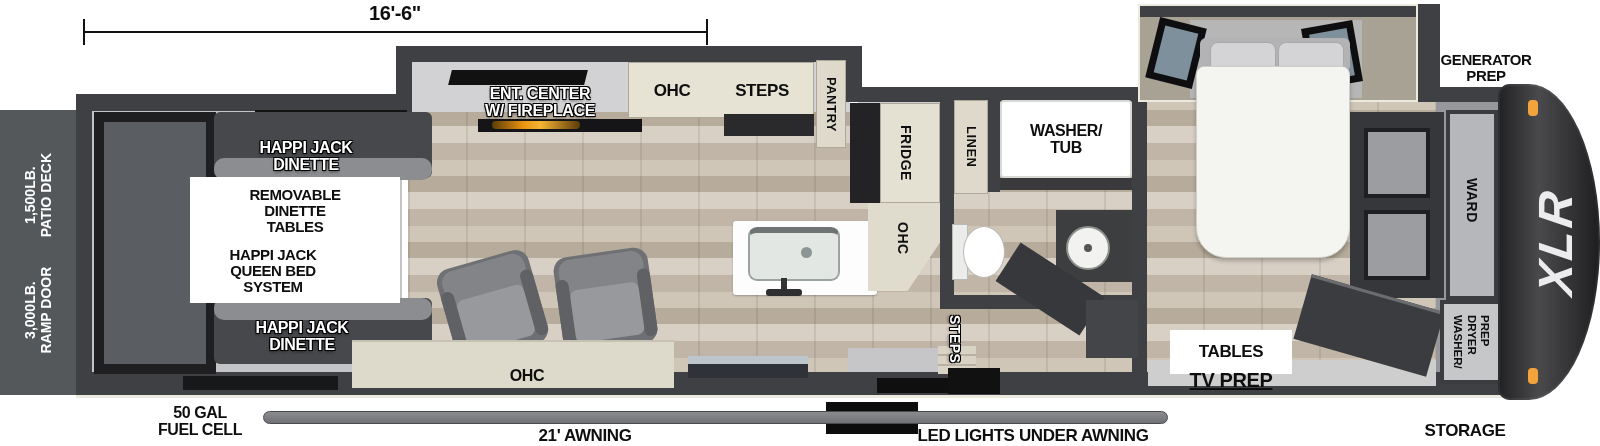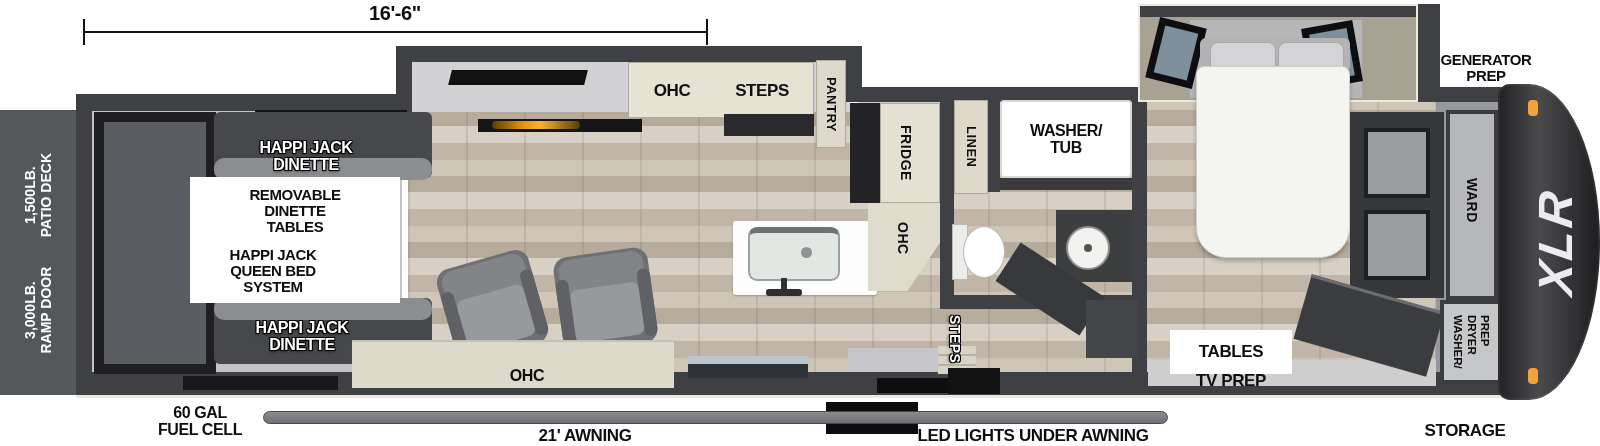--- a/index.html
+++ b/index.html
@@ -103,20 +103,22 @@
 TABLES</div>
   <div class="lblB" style="left:190px;top:242px;width:166px;height:58px;font-size:15px;">HAPPI JACK
 QUEEN BED
 SYSTEM</div>
   <div class="lblW" style="left:212px;top:316px;width:180px;height:42px;font-size:16px;">HAPPI JACK
 DINETTE</div>
 
   <div class="abs" style="left:450px;top:70px;width:136px;height:15px;background:#111;transform:skewX(-14deg);"></div>
   <div class="abs" style="left:478px;top:119px;width:164px;height:13px;background:#151517;"></div>
   <div class="abs" style="left:492px;top:121px;width:88px;height:8px;border-radius:4px;background:linear-gradient(90deg,#5a3c08,#e8920f 35%,#f7b434 55%,#5a3c08);"></div>
+  <div class="lblW" style="left:455px;top:83px;width:170px;height:40px;font-size:16px;">ENT. CENTER
+W/ FIREPLACE</div>
 
   <div class="abs cab" style="left:628px;top:62px;width:186px;height:56px;background:#e6e2d4;"></div>
   <div class="abs" style="left:724px;top:114px;width:90px;height:22px;background:#2a2a2c;"></div>
   <div class="lblB" style="left:640px;top:79px;width:64px;height:24px;font-size:17px;">OHC</div>
   <div class="lblB" style="left:716px;top:79px;width:92px;height:24px;font-size:17px;">STEPS</div>
   <div class="abs cab" style="left:816px;top:60px;width:30px;height:88px;"></div>
   <div class="vwrap" style="left:818px;top:62px;width:26px;height:84px;">
     <span class="vt" style="font-size:13px;color:#0e0e0f;">PANTRY</span>
   </div>
 
@@ -190,42 +192,42 @@
   <div class="abs" style="left:1278px;top:42px;width:64px;height:30px;background:#d4d4d6;border:1px solid #a9a9ab;border-radius:8px;"></div>
 
   <div class="abs" style="left:1196px;top:66px;width:152px;height:190px;background:#f4f4f1;border:1px solid #cfcfc9;border-radius:8px 8px 30px 30px;box-shadow:0 3px 4px rgba(0,0,0,0.25);"></div>
   <div class="abs" style="left:1350px;top:112px;width:94px;height:186px;background:#35373a;"></div>
   <div class="abs" style="left:1364px;top:128px;width:66px;height:70px;background:#9b9da0;border:4px solid #1e1f21;box-sizing:border-box;"></div>
   <div class="abs" style="left:1364px;top:210px;width:66px;height:70px;background:#9b9da0;border:4px solid #1e1f21;box-sizing:border-box;"></div>
   <div class="abs" style="left:1148px;top:360px;width:288px;height:26px;background:#cfcecf;"></div>
   <div class="abs" style="left:1300px;top:292px;width:138px;height:64px;background:#3a3c3f;border-top:3px solid #6a6c6f;transform:rotate(16deg);"></div>
   <div class="abs" style="left:1170px;top:330px;width:122px;height:44px;background:#ffffff;"></div>
   <div class="lblB" style="left:1172px;top:340px;width:118px;height:24px;font-size:17px;">TABLES</div>
-  <div class="lblB" style="left:1172px;top:372px;width:118px;height:18px;font-size:17px;">TV PREP</div>
+  <div class="lblB" style="left:1172px;top:372px;width:118px;height:18px;font-size:20px;text-decoration:underline;">TV PREP</div>
   <div class="abs" style="left:1446px;top:110px;width:52px;height:190px;background:#b6b7ba;border:4px solid #3b3c3f;box-sizing:border-box;"></div>
   <div class="vwrap" style="left:1454px;top:150px;width:36px;height:100px;">
     <span class="vt" style="font-size:14px;color:#0e0e0f;">WARD</span>
   </div>
   <div class="abs" style="left:1440px;top:300px;width:62px;height:84px;background:#c6c7c9;border:4px solid #3b3c3f;box-sizing:border-box;"></div>
   <div class="vwrap" style="left:1442px;top:302px;width:58px;height:80px;">
     <span class="vlr" style="font-size:11.5px;color:#0e0e0f;">WASHER/
 DRYER
 PREP</span>
   </div>
   <div class="lblB" style="left:1424px;top:48px;width:124px;height:40px;font-size:15px;">GENERATOR
 PREP</div>
 
   <div class="abs" style="left:1498px;top:84px;width:102px;height:316px;background:linear-gradient(90deg,#212123,#4a4a4d 40%,#313134 75%,#1d1d1f);border-radius:12px 72px 72px 12px / 12px 160px 160px 12px;box-shadow:inset 0 0 0 2px rgba(255,255,255,0.06);"></div>
   <div class="abs" style="left:1528px;top:100px;width:10px;height:16px;background:#f2a33c;border-radius:4px;"></div>
   <div class="abs" style="left:1528px;top:368px;width:10px;height:16px;background:#f2a33c;border-radius:4px;"></div>
   <div class="vwrap" style="left:1480px;top:212px;width:150px;height:60px;">
     <div class="rot90" style="font-size:48px;font-style:italic;font-weight:900;color:#ececee;letter-spacing:3px;transform:rotate(-90deg) skewX(-8deg);">XLR</div>
   </div>
 
-  <div class="lblB" style="left:140px;top:402px;width:120px;height:40px;font-size:16px;">60 GAL
+  <div class="lblB" style="left:140px;top:402px;width:120px;height:40px;font-size:16px;">50 GAL
 FUEL CELL</div>
   <div class="abs" style="left:826px;top:402px;width:92px;height:32px;background:#0c0c0d;"></div>
   <div class="abs" style="left:263px;top:411px;width:905px;height:13px;background:linear-gradient(#8a8c8f,#6f7174);border:1px solid #4a4a4c;border-radius:7px;box-sizing:border-box;"></div>
   <div class="lblB" style="left:518px;top:426px;width:134px;height:20px;font-size:17px;">21' AWNING</div>
   <div class="lblB" style="left:1398px;top:420px;width:134px;height:22px;font-size:17px;">STORAGE</div>
   <div class="lblB" style="left:906px;top:426px;width:254px;height:20px;font-size:17px;">LED LIGHTS UNDER AWNING</div>
 
 </div>
 
 </body></html>

